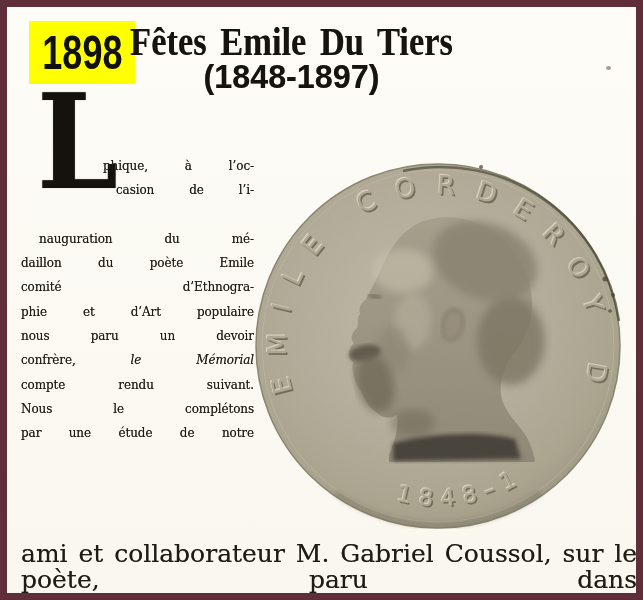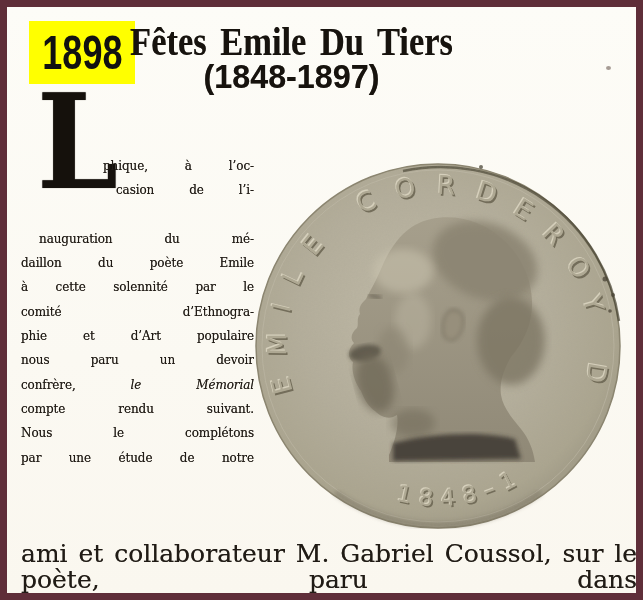--- a/index.html
+++ b/index.html
@@ -82,21 +82,20 @@
   <div class="subtitle">(1848-1897)</div>
   <span class="speck"></span>
 
   <div class="dropcap">L</div>
 
   <div id="colLines" class="textblock line-col">
       <div class="tline jline" style="padding-left: 82px;"><span>phique, à l’oc-</span></div>
       <div class="tline jline" style="padding-left: 95px;"><span>casion de l’i-</span></div>
       <div class="tline jline" style="padding-left: 18px; margin-top: 24px;"><span>nauguration du mé-</span></div>
       <div class="tline jline"><span>daillon du poète Emile</span></div>
-      <div class="tline jline"><span>à cette solennité par le</span></div>
       <div class="tline jline"><span>comité d’Ethnogra-</span></div>
       <div class="tline jline"><span>phie et d’Art populaire</span></div>
       <div class="tline jline"><span>nous paru un devoir</span></div>
       <div class="tline jline"><span>confrère, </span><span class="it">le Mémorial</span></div>
       <div class="tline jline"><span>compte rendu suivant.</span></div>
       <div class="tline jline"><span>Nous le complétons</span></div>
       <div class="tline jline"><span>par une étude de notre</span></div>
     </div>
   <div id="bottomLines" class="textblock line-bot">
       <div class="tline jline"><span>ami et collaborateur M. Gabriel Coussol, sur le poète, paru dans</span></div>

